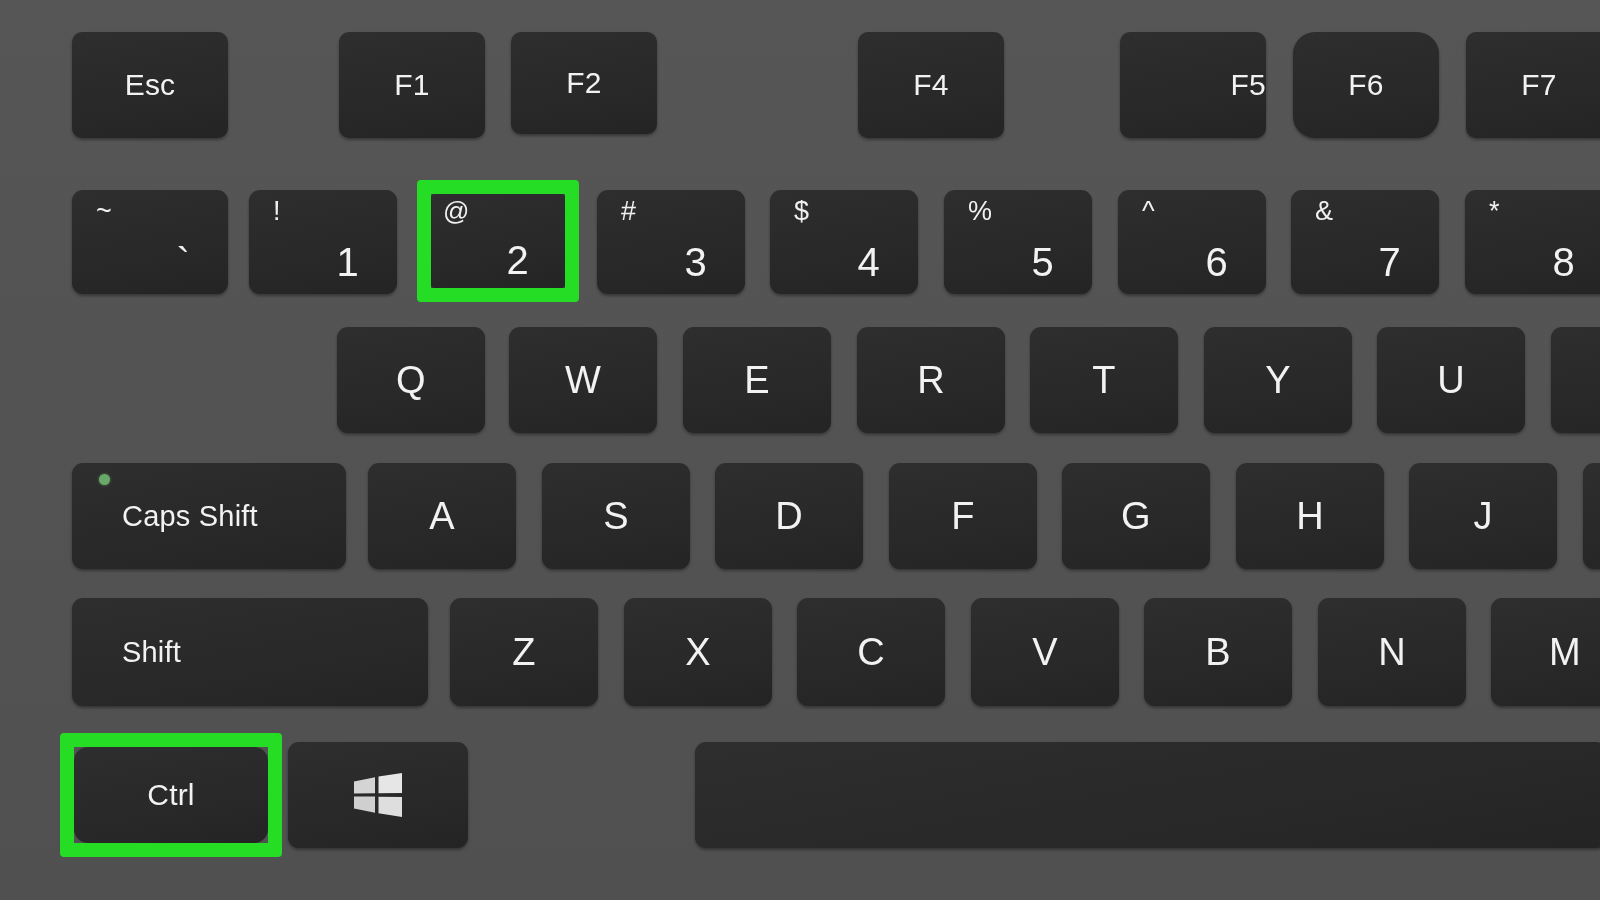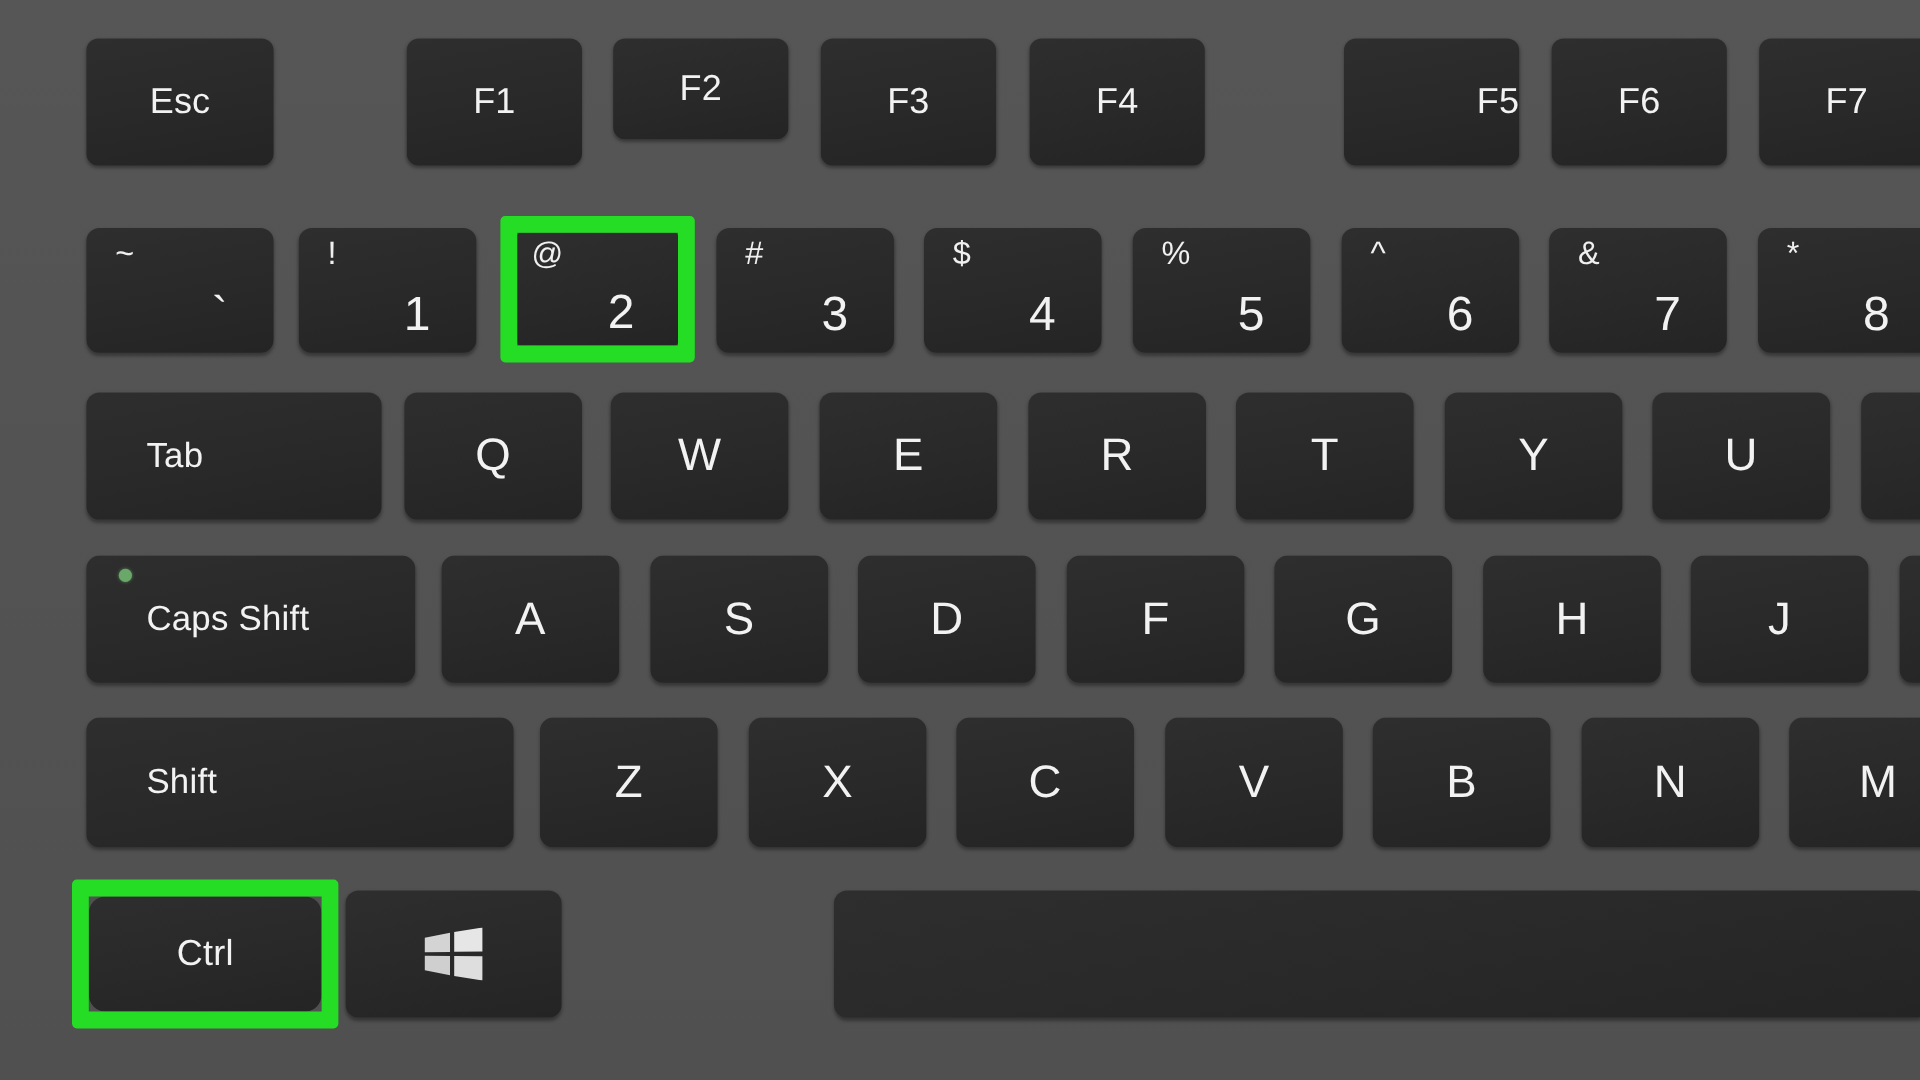--- a/index.html
+++ b/index.html
@@ -107,33 +107,30 @@
 <body>
 
 <div id="keyboard">
 
   <div class="key fn" style="left:72px;top:32px;width:156px;height:106px;">
     <span>Esc</span>
   </div>
   <div class="key fn" style="left:339px;top:32px;width:146px;height:106px;">
     <span>F1</span>
   </div>
-  <div class="key fn" style="left:511px;top:32px;width:146px;height:84px;">
+  <div class="key fn" style="left:511px;top:32px;width:146px;height:102px;">
     <span>F2</span>
-  </div>
-  <div class="key fn" style="left:684px;top:32px;width:146px;height:106px;">
-    <span>F3</span>
   </div>
   <div class="key fn" style="left:858px;top:32px;width:146px;height:106px;text-align:center;">
     <span>F4</span>
   </div>
   <div class="key fn" style="left:1120px;top:32px;width:146px;height:106px;justify-content:flex-end;">
     <span>F5</span>
   </div>
-  <div class="key fn" style="left:1293px;top:32px;width:146px;height:106px;">
+  <div class="key fn" style="left:1293px;top:32px;width:146px;height:106px;border-radius:22px;">
     <span>F6</span>
   </div>
   <div class="key fn" style="left:1466px;top:32px;width:146px;height:106px;">
     <span>F7</span>
   </div>
 
   <div class="key num" style="left:72px;top:190px;width:156px;height:104px;">
     <span class="shift-legend">~</span>
     <span class="base-legend">`</span>
   </div>
@@ -163,23 +160,20 @@
   </div>
   <div class="key num" style="left:1291px;top:190px;width:148px;height:104px;">
     <span class="shift-legend">&amp;</span>
     <span class="base-legend">7</span>
   </div>
   <div class="key num" style="left:1465px;top:190px;width:148px;height:104px;">
     <span class="shift-legend">*</span>
     <span class="base-legend">8</span>
   </div>
 
-  <div class="key mod" style="left:72px;top:327px;width:246px;height:106px;">
-    <span class="lbl">Tab</span>
-  </div>
   <div class="key alpha" style="left:337px;top:327px;width:148px;height:106px;">
     <span>Q</span>
   </div>
   <div class="key alpha" style="left:509px;top:327px;width:148px;height:106px;">
     <span>W</span>
   </div>
   <div class="key alpha" style="left:683px;top:327px;width:148px;height:106px;">
     <span>E</span>
   </div>
   <div class="key alpha" style="left:857px;top:327px;width:148px;height:106px;">

